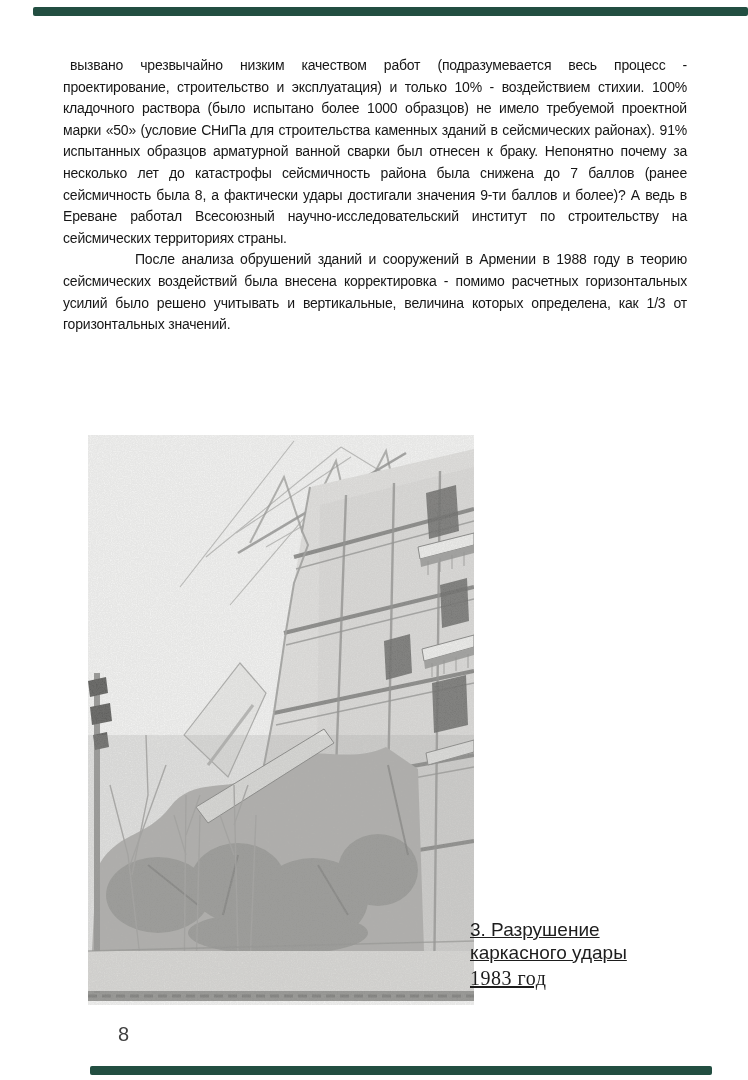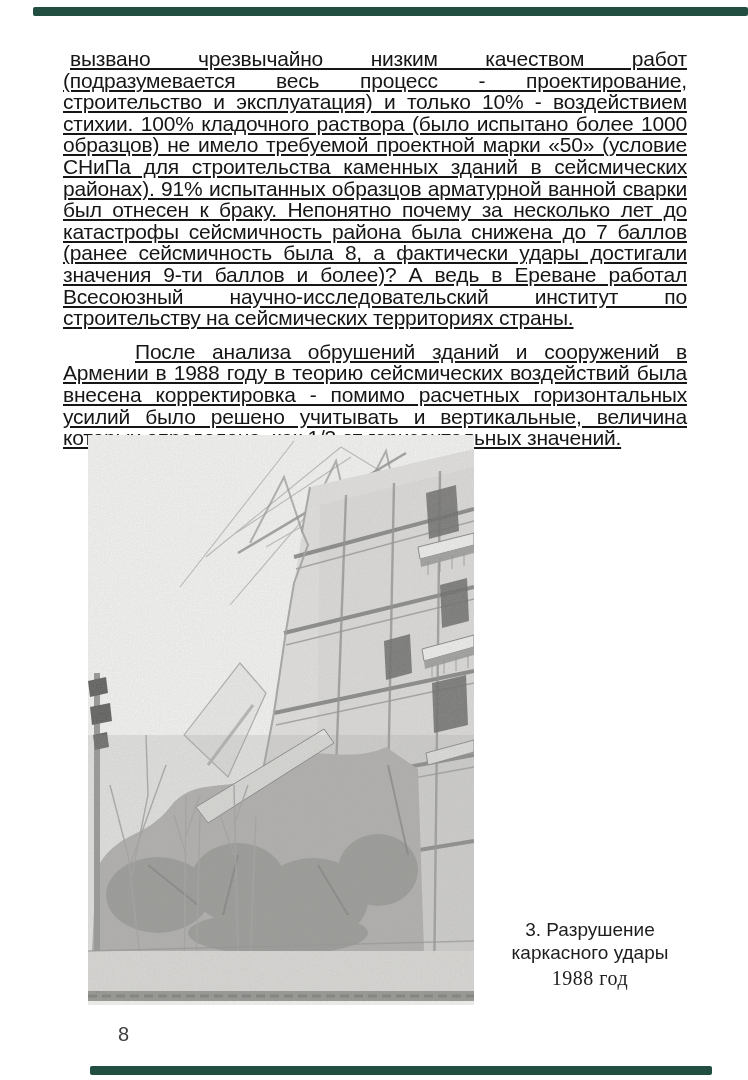--- a/index.html
+++ b/index.html
@@ -12,41 +12,41 @@
   }
   .rule{
     position:absolute;
     background:#224e41;
     border-radius:2px;
   }
   #rule-top{left:33px;top:7px;width:715px;height:9px;}
   #rule-bottom{left:90px;top:1066px;width:622px;height:9px;}
   #body-text{
     position:absolute;
-    left:63px;top:48px;width:624px;
+    left:63px;top:55px;width:624px;
     color:#161616;
-    font-size:21px;
+    font-size:14px;
     line-height:21.6px;
     letter-spacing:-0.2px;
     text-align:justify;
-    text-decoration:underline;
   }
   #body-text p{margin:0;padding:0;}
   #body-text p.p1{text-indent:7px;}
-  #body-text p.p2{text-indent:72px;margin-top:12px;}
+  #body-text p.p2{text-indent:72px;}
   #figure{
     position:absolute;
     left:88px;top:435px;width:386px;height:570px;
   }
   #figure svg{display:block;}
   #caption{
     position:absolute;
     left:470px;top:919px;width:240px;
-    text-align:center;
+    text-align:left;
     color:#1d1d1d;
+    text-decoration:underline;
   }
   .cap-sans{
     font-family:"Liberation Sans", sans-serif;
     font-size:19px;line-height:22.5px;
   }
   .cap-serif{
     font-family:"Liberation Serif", serif;
     font-size:20px;line-height:24px;
     letter-spacing:0.5px;
     margin-top:2px;
@@ -195,20 +195,20 @@
       </g>
 
       <rect width="386" height="570" filter="url(#grain)" opacity="0.30"></rect>
       <rect y="300" width="386" height="266" filter="url(#grain2)" opacity="0.22"></rect>
     </svg>
   </div>
 
   <div id="caption">
     <div class="cap-sans">3. Разрушение</div>
     <div class="cap-sans">каркасного удары</div>
-    <div class="cap-serif">1988 год</div>
+    <div class="cap-serif">1983 год</div>
   </div>
 
   <div id="page-number">8</div>
 
   <div id="rule-bottom" class="rule"></div>
 
 </div>
 
 </body></html>

